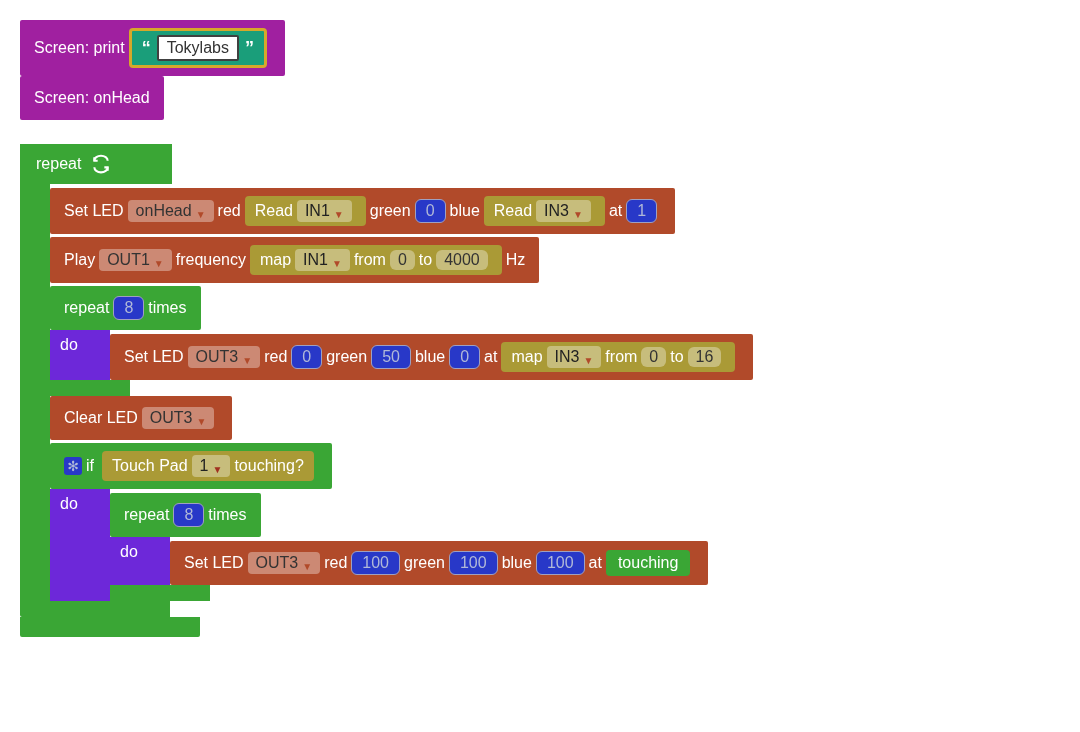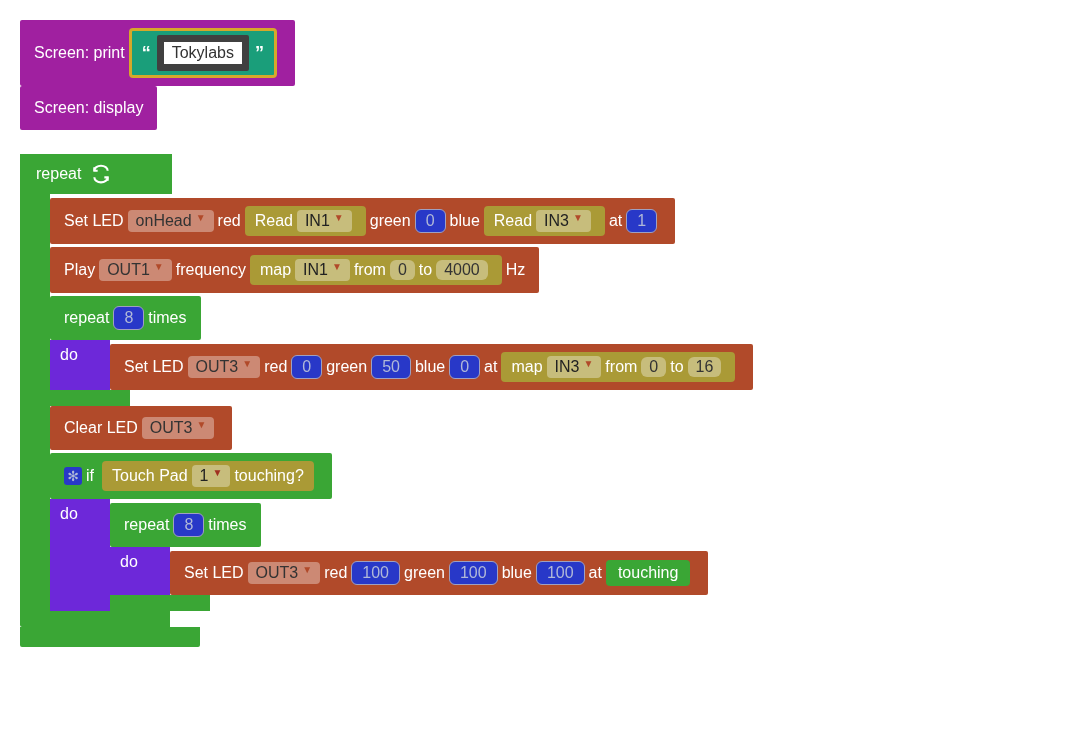--- a/index.html
+++ b/index.html
@@ -3,27 +3,27 @@
 <meta charset="utf-8">
 <style>
 body{margin:0;padding:20px;font-family:Arial,sans-serif;background:#fff;font-size:16px}
 .stack{display:flex;flex-direction:column;margin-bottom:24px}
 .block{display:inline-flex;align-items:center;padding:8px 14px;color:#fff;border-radius:2px;position:relative;min-height:28px}
 .purple{background:#a020a0}
 .green{background:#3aa635}
 .orange{background:#b14a2a}
 .olive{background:#aa9a36}
 .blue-pill{background:#2838c8;border:1px solid #a0a0c0;border-radius:6px;padding:2px 10px;color:#b0b8d8;display:inline-flex;align-items:center;margin:0 4px}
-.dropdown{background:rgba(255,255,255,0.35);border-radius:4px;padding:2px 8px;margin:0 4px;display:inline-flex;align-items:flex-start;gap:4px;color:#333}
+.dropdown{background:rgba(255,255,255,0.35);border-radius:4px;padding:2px 8px;margin:0 4px;display:inline-flex;align-items:flex-end;gap:4px;color:#333}
 .dropdown.dark{color:#222}
 .dd-arrow{color:#a03020;font-size:10px}
 .tri-arrow{color:#b14a2a;font-size:10px}
 .inner-block{display:inline-flex;align-items:center;border-radius:4px;padding:4px 10px;margin:0 4px}
 .str-block{background:#1a9e7a;border:3px solid #d6a82a;color:#fff}
-.str-input{background:#fff;color:#333;border:7px solid #404040;padding:2px 8px;margin:0 6px;min-width:60px;border-radius:2px}
+.str-input{background:#fff;color:#333;border:2px solid #404040;padding:2px 8px;margin:0 6px;min-width:60px;border-radius:2px}
 .quote{font-weight:bold;font-size:18px}
 .repeat-head{display:flex;align-items:center;gap:10px;padding:10px 16px}
 .repeat-body{display:flex}
 .repeat-bar{width:30px;background:#3aa635;border-bottom-left-radius:2px}
 .repeat-foot{height:20px;background:#3aa635;width:180px;border-radius:0 0 2px 2px}
 .gear{width:18px;height:18px;background:#2838c8;border-radius:3px;display:inline-flex;align-items:center;justify-content:center;color:#b0b8d8;font-size:14px}
 .row{display:flex;flex-wrap:wrap;align-items:center;margin-bottom:3px}
 .c-container{display:flex;flex-direction:column}
 .c-body{display:flex}
 .c-bar{width:50px;background:#6d28d9;padding:6px 0 0 10px;color:#fff}
@@ -39,21 +39,21 @@
 <div class="stack fit">
   <div class="block purple fit">
     <span>Screen: print</span>
     <span class="inner-block str-block">
       <span class="quote">“</span>
       <span class="str-input">Tokylabs</span>
       <span class="quote">”</span>
     </span>
   </div>
   <div class="block purple fit">
-    <span>Screen: display</span>
+    <span>Screen: onHead</span>
   </div>
 </div>
 
 <div class="c-container fit">
   <div class="green repeat-head fit" style="min-width:120px">
     <span style="color:#fff">repeat</span>
     <svg class="loop-icon" viewBox="0 0 24 24" fill="none" stroke="#fff" stroke-width="2.5">
         <path d="M4 8 A8 6 0 0 1 20 8 M20 16 A8 6 0 0 1 4 16"></path>
         <path d="M4 4 L4 8 L8 8 M20 20 L20 16 L16 16"></path>
       </svg>

